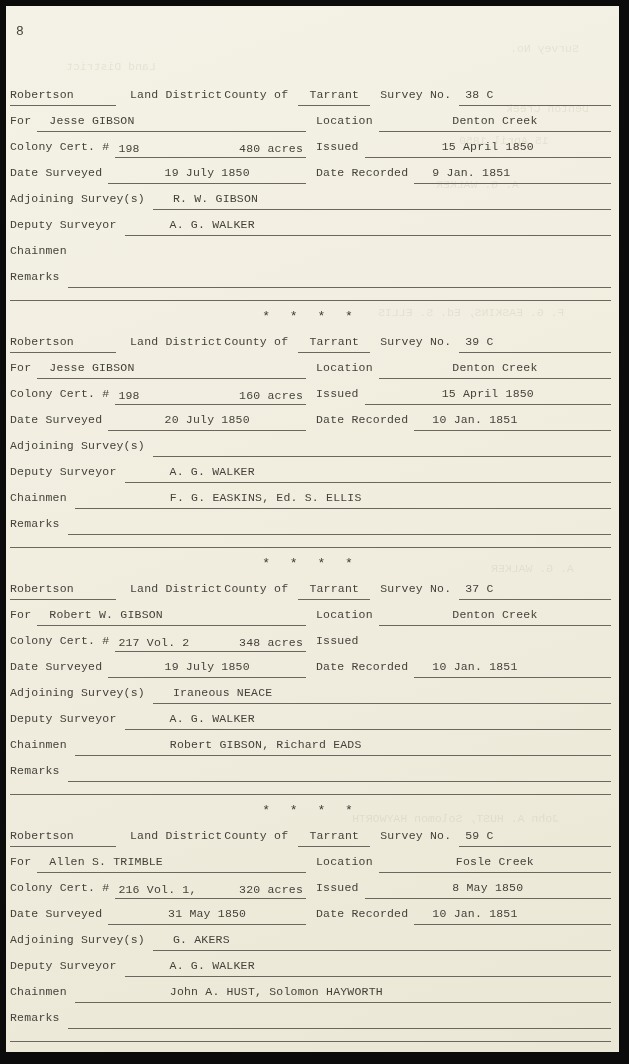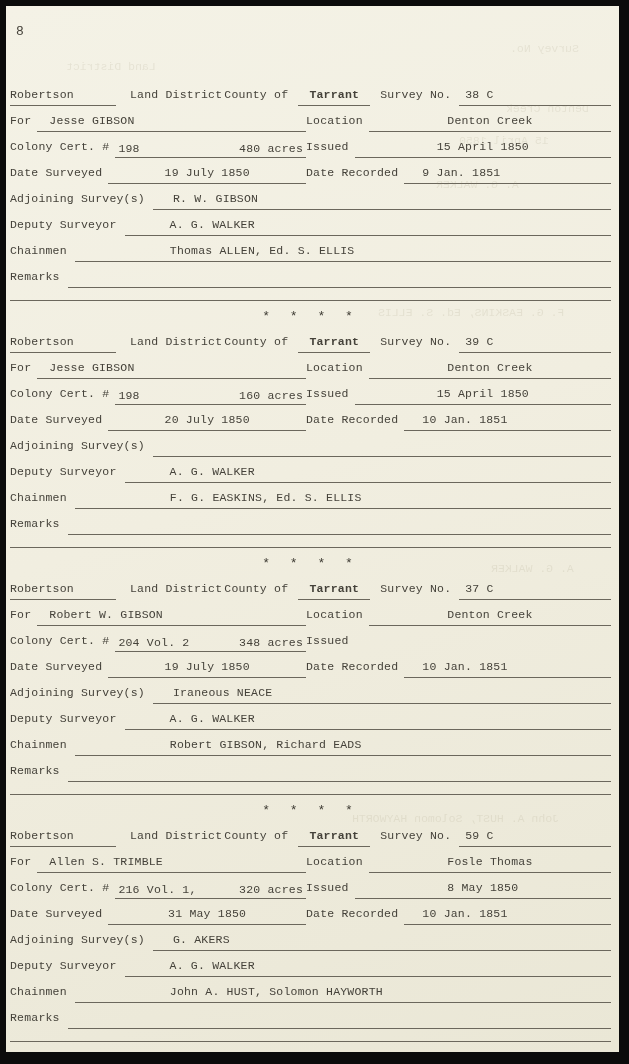--- a/index.html
+++ b/index.html
@@ -36,28 +36,28 @@
     padding-bottom:3px;
     letter-spacing:0.2px;
   }
   .uline{
     line-height:16px;
     padding-bottom:2px;
     border-bottom:1px solid #6b675c;
     letter-spacing:0.2px;
   }
   .cell-left{flex:0 0 296px;display:flex;align-items:flex-end;}
-  .cell-right{flex:1;display:flex;align-items:flex-end;margin-left:0;}
+  .cell-right{flex:1;display:flex;align-items:flex-end;margin-left:10px;}
   .flex1{flex:1;}
   .center{text-align:center;}
   
   .w-district{width:106px;}
   .ml14{margin-left:14px;} .ml13{margin-left:2px;} .ml10{margin-left:10px;}
   .ml8{margin-left:8px;} .ml6{margin-left:6px;}
-  .w-county{width:72px;font-weight:bold;}
+  .w-county{width:72px;}
   .pl6{padding-left:6px;} .pl12{padding-left:12px;} .pl18{padding-left:18px;}
   .pl20{padding-left:20px;} .pl45{padding-left:45px;} .pl95{padding-left:95px;}
   .cert-group{
     flex:1;display:flex;justify-content:space-between;
     padding:0 3px;
     text-align:center;
   }
   .blank-line{
     margin-top:4px;height:8px;
     border-bottom:1px solid #6b675c;
@@ -154,21 +154,20 @@
           <span class="uline flex1 pl20 ml8">R. W. GIBSON</span>
         </div>
 
         <div class="row">
           <span class="lbl">Deputy Surveyor</span>
           <span class="uline flex1 pl45 ml8">A. G. WALKER</span>
         </div>
 
         <div class="row">
           <span class="lbl">Chainmen</span>
-          <span class="uline flex1 pl95 ml8">Thomas ALLEN, Ed. S. ELLIS</span>
         </div>
 
         <div class="row">
           <span class="lbl">Remarks</span>
           <span class="uline flex1 ml8"></span>
         </div>
 
         <div class="blank-line"></div>
 
         <div class="separator">* * * *</div>
@@ -265,21 +264,21 @@
           <span class="cell-right">
             <span class="lbl">Location</span>
             <span class="uline flex1 center ml6">Denton Creek</span>
           </span>
         </div>
 
         <div class="row">
           <span class="cell-left">
             <span class="lbl">Colony Cert. #</span>
             <span class="uline cert-group ml6">
-              <span>204 Vol. 2</span>
+              <span>217 Vol. 2</span>
               <span>348 acres</span>
             </span>
           </span>
           <span class="cell-right">
             <span class="lbl">Issued</span>
           </span>
         </div>
 
         <div class="row">
           <span class="cell-left">
@@ -328,21 +327,21 @@
           <span class="uline flex1 pl6 ml8">59 C</span>
         </div>
 
         <div class="row">
           <span class="cell-left">
             <span class="lbl">For</span>
             <span class="uline flex1 pl12 ml6">Allen S. TRIMBLE</span>
           </span>
           <span class="cell-right">
             <span class="lbl">Location</span>
-            <span class="uline flex1 center ml6">Fosle Thomas</span>
+            <span class="uline flex1 center ml6">Fosle Creek</span>
           </span>
         </div>
 
         <div class="row">
           <span class="cell-left">
             <span class="lbl">Colony Cert. #</span>
             <span class="uline cert-group ml6">
               <span>216 Vol. 1,</span>
               <span>320 acres</span>
             </span>

